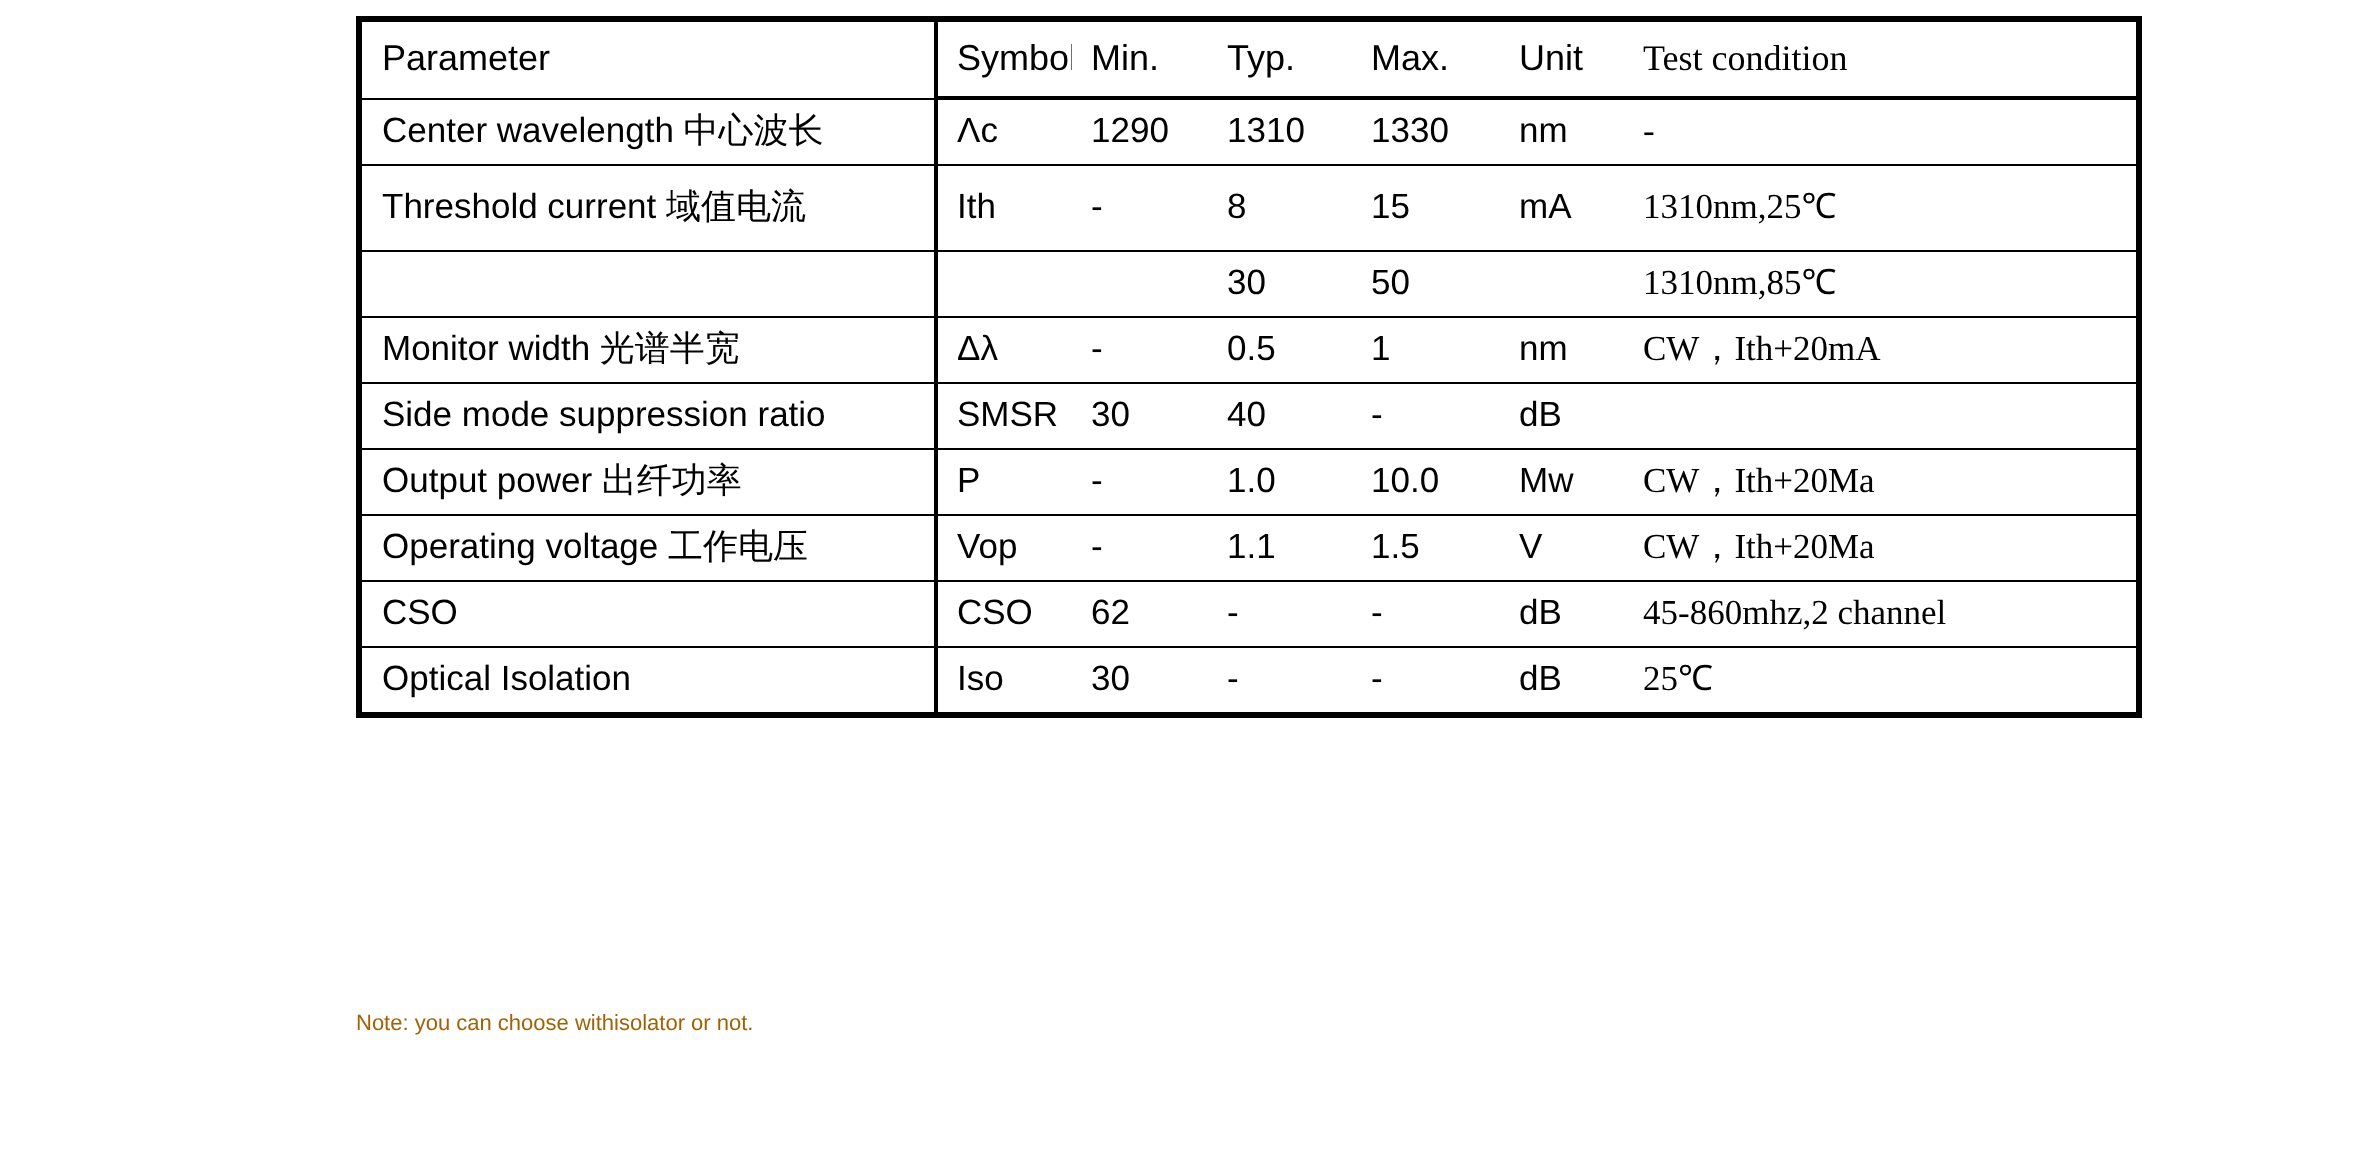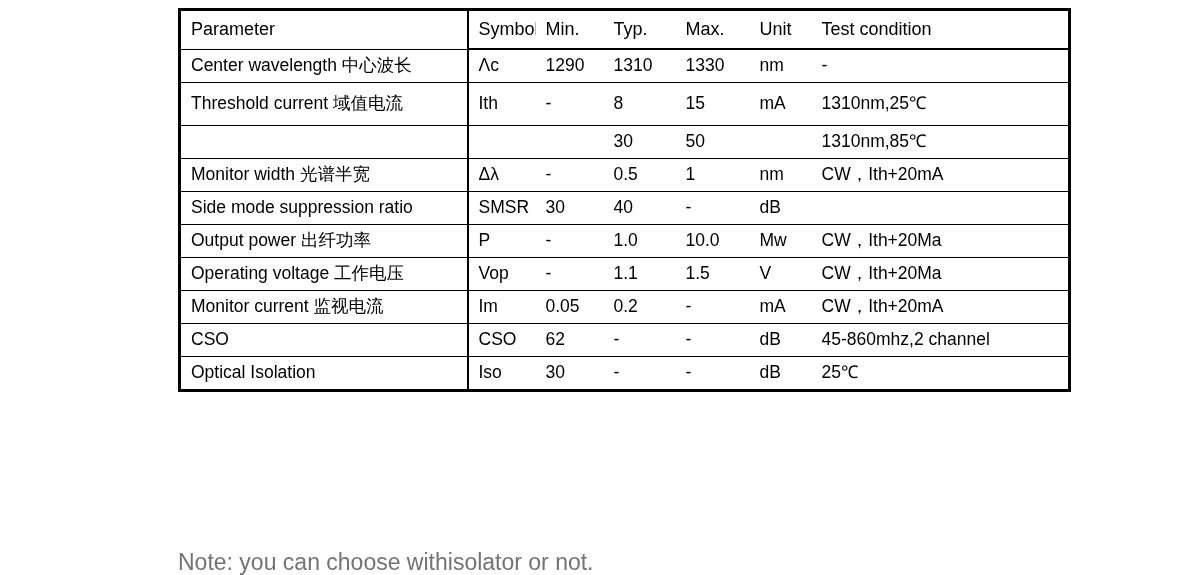--- a/index.html
+++ b/index.html
@@ -63,39 +63,40 @@
     border-left: none;
     border-top: 1px solid #000000;
     border-bottom: 1px solid #000000;
   }
   table.spec td.nb {
     border-left: none;
     border-right: none;
   }
   table.spec td.last {
     border-right: none;
+    font-family: Liberation Serif, serif;
   }
   tr.header td {
     border-top: none;
     border-bottom: 2px solid #000000;
     font-size: 18px;
     padding-top: 6px;
     padding-bottom: 7px;
   }
   tr.tall td {
     height: 34px;
     margin-top: 12px;
   }
   .bold { font-weight: bold; }
   .note {
     position: absolute;
     left: 178px;
-    top: 549px;
-    font-size: 23px;
-    color: #737373;
+    top: 506px;
+    font-size: 11px;
+    color: #a16207;
   }
 </style>
 </head>
 <body>
 
 <div class="sheet">
 
   <div class="spec-table-wrap">
     <table class="spec">
       <colgroup>
@@ -184,29 +185,20 @@
           <td class="nb">Vop</td>
           <td class="nb">-</td>
           <td class="nb">1.1</td>
           <td class="nb">1.5</td>
           <td class="nb">V</td>
           <td class="nb last">CW，Ith+20Ma</td>
         </tr>
 
 
 
-        <tr>
-          <td class="param">Monitor current 监视电流</td>
-          <td class="nb">Im</td>
-          <td class="nb">0.05</td>
-          <td class="nb">0.2</td>
-          <td class="nb">-</td>
-          <td class="nb">mA</td>
-          <td class="nb last">CW，Ith+20mA</td>
-        </tr>
 
         <tr>
           <td class="param">CSO</td>
           <td class="nb">CSO</td>
           <td class="nb">62</td>
           <td class="nb">-</td>
           <td class="nb">-</td>
           <td class="nb">dB</td>
           <td class="nb last">45-860mhz,2 channel</td>
         </tr>

